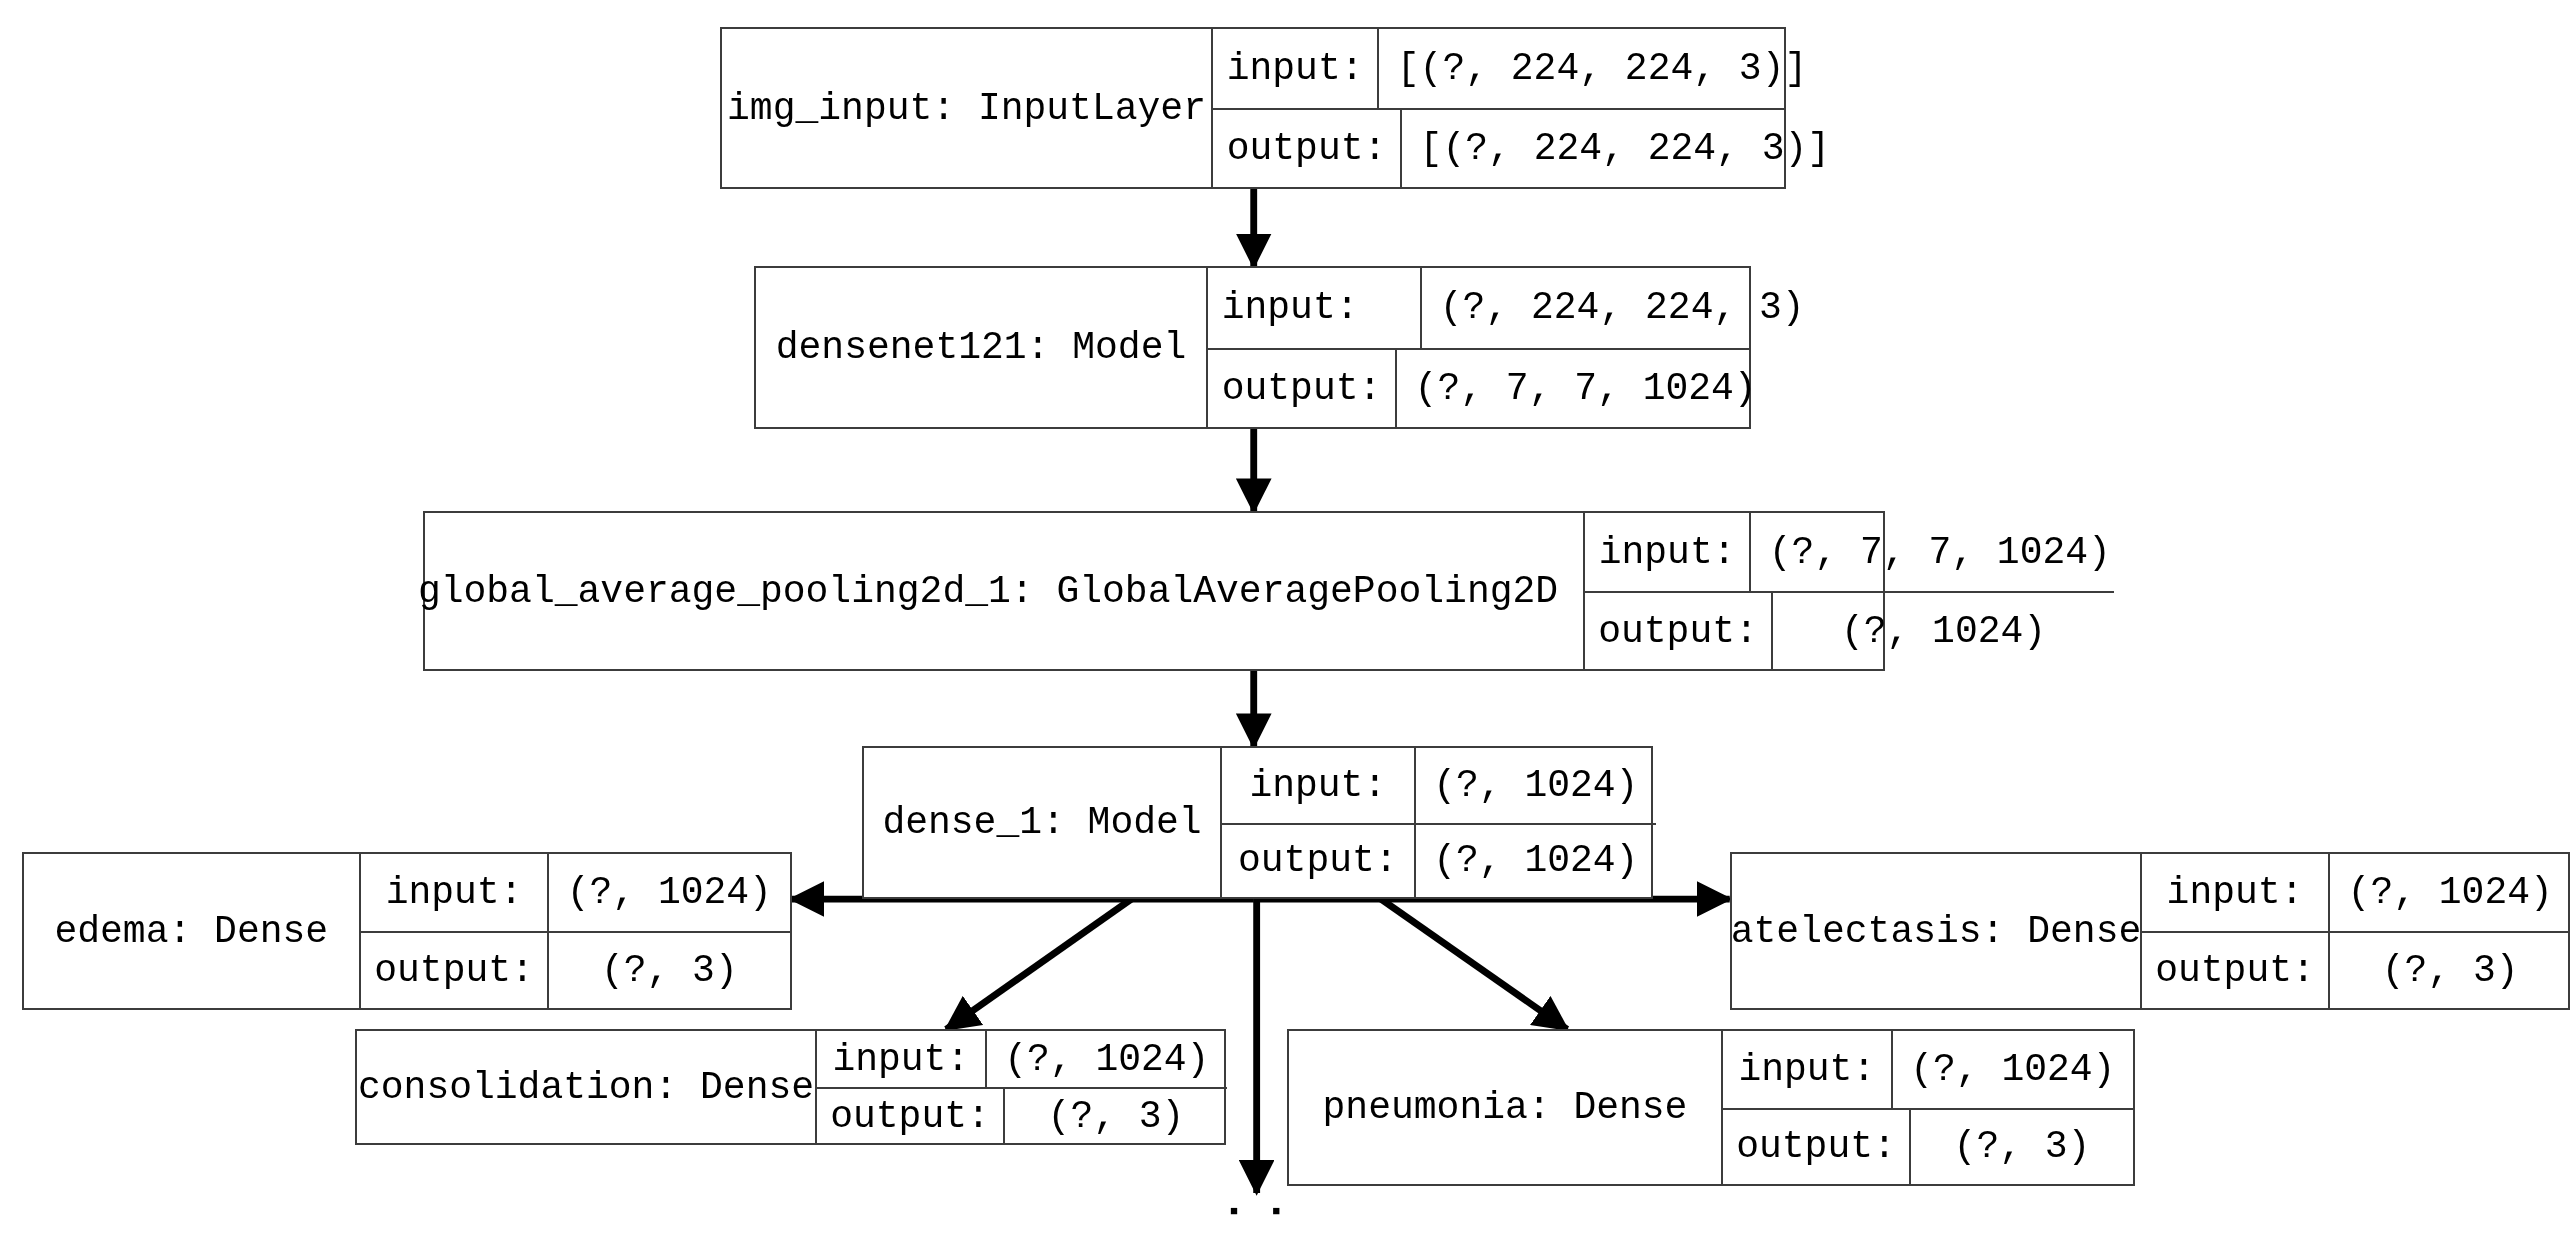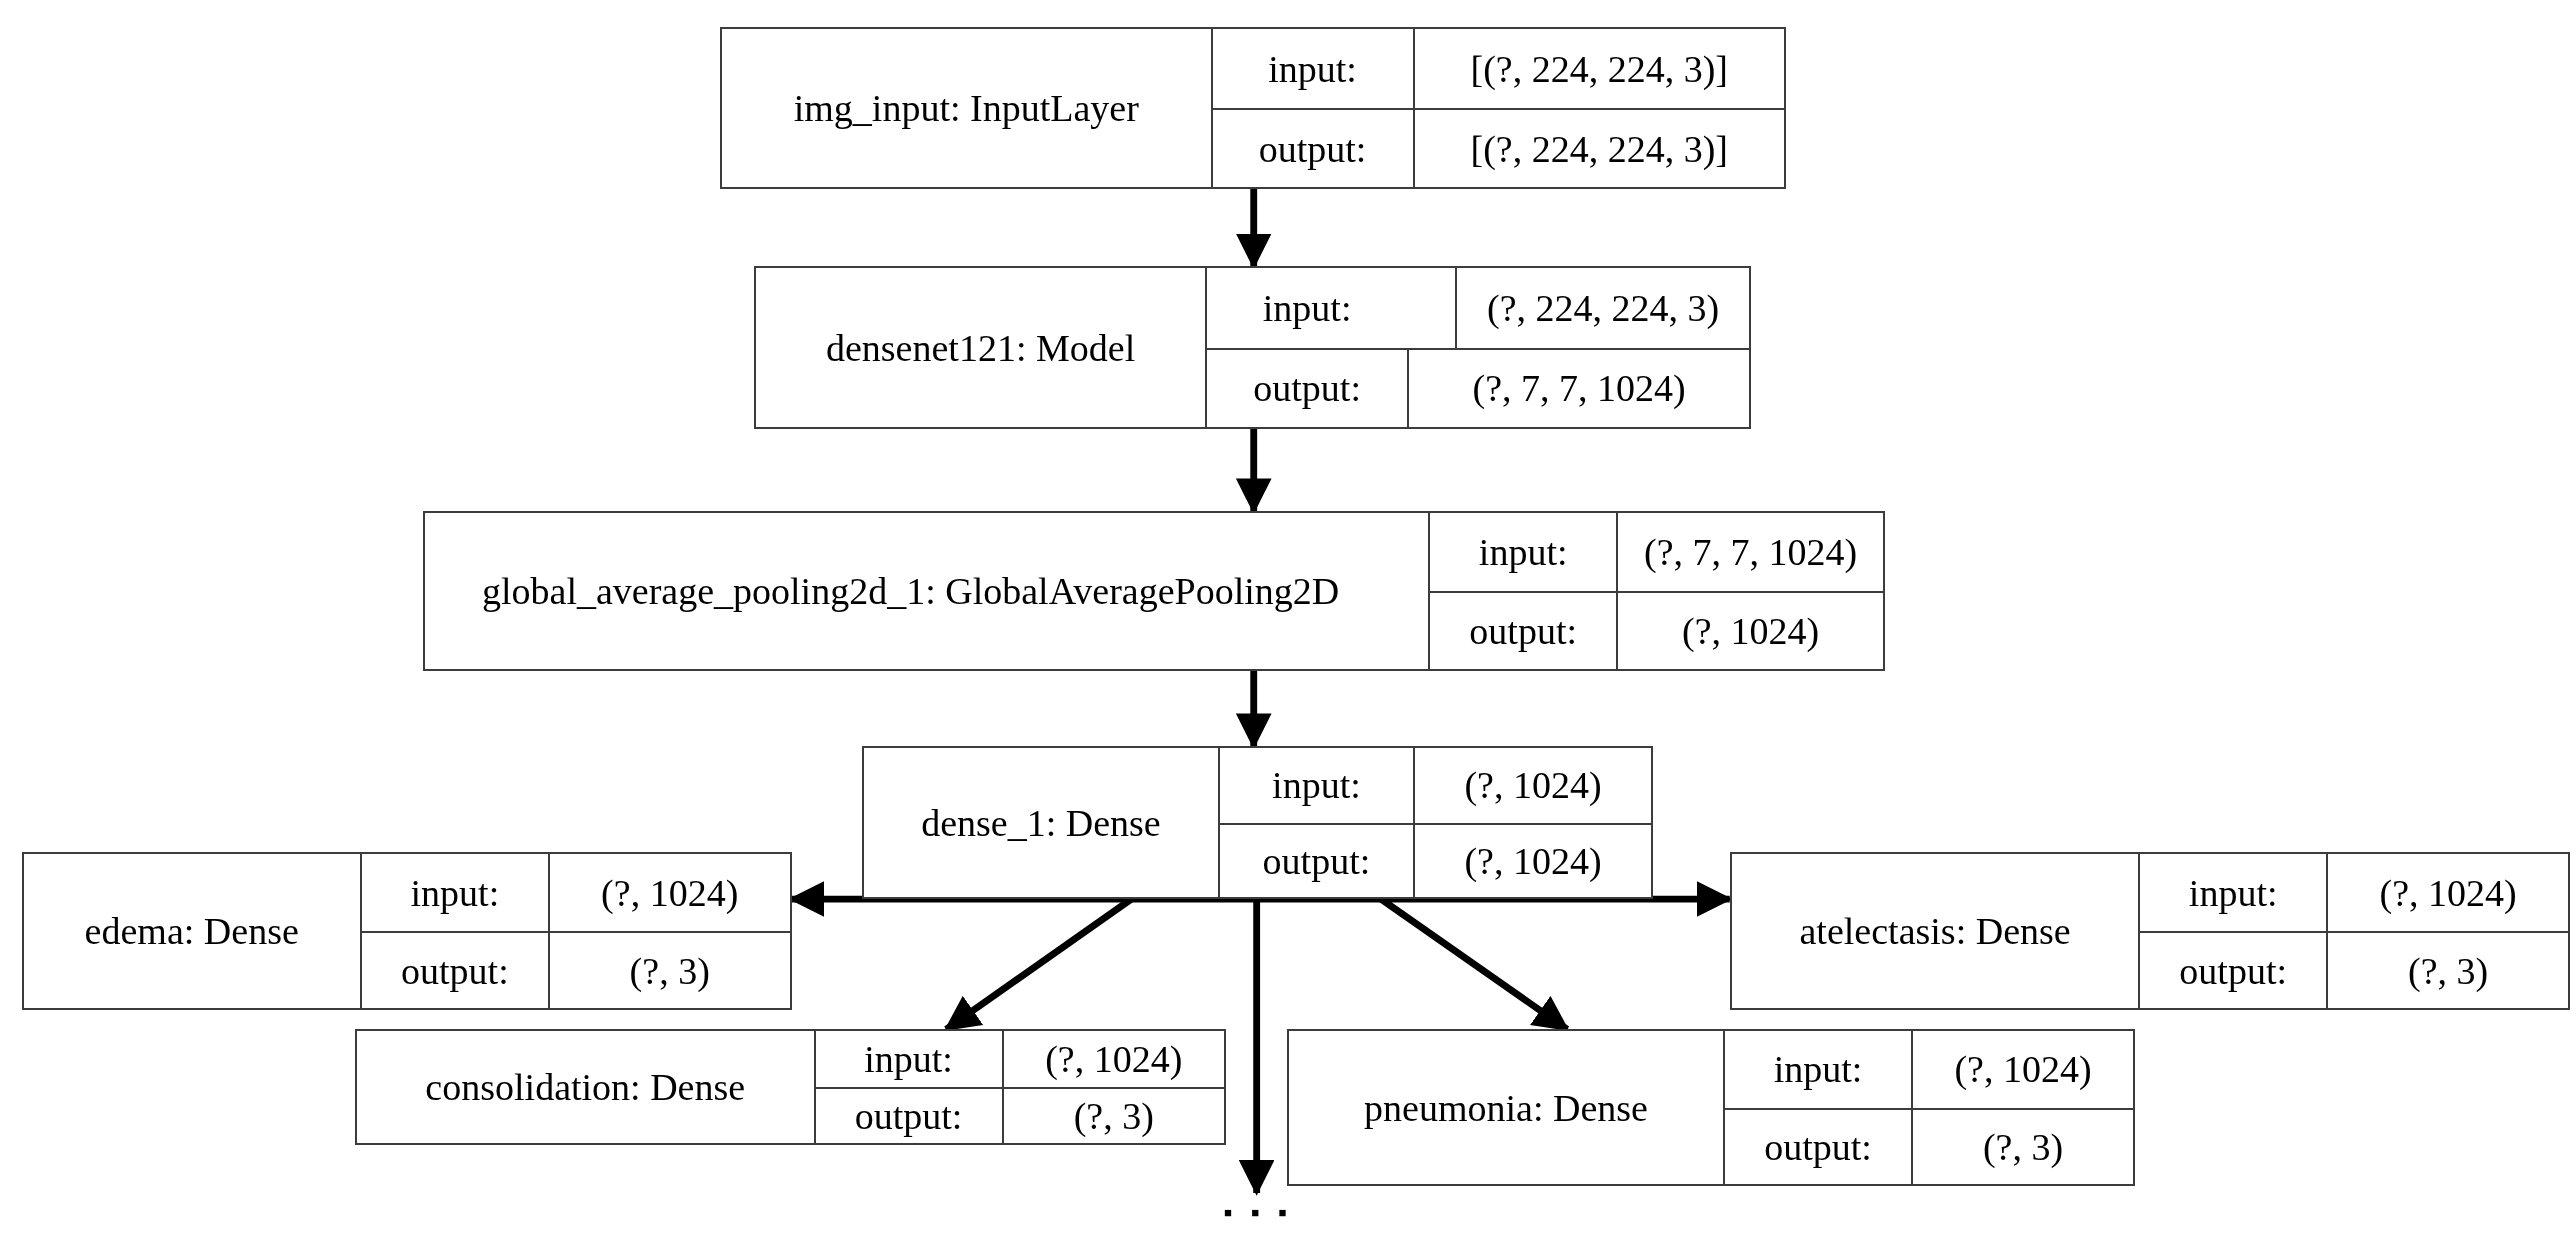--- a/index.html
+++ b/index.html
@@ -5,21 +5,21 @@
   html, body {
     margin: 0;
     padding: 0;
     background: #ffffff;
   }
   #canvas {
     position: relative;
     width: 2576px;
     height: 1235px;
     background: #ffffff;
-    font-family: Liberation Serif, serif;
+    font-family: Liberation Mono, monospace;
     overflow: hidden;
   }
   
   .node {
     position: absolute;
     display: flex;
     flex-direction: row;
     align-items: stretch;
     background: #ffffff;
     border: 2.9px solid #3c3c3c;
@@ -147,21 +147,21 @@
         <div class="io-value" style="flex:1;">(?, 7, 7, 1024)</div>
       </div>
       <div class="io-row">
         <div class="io-label" style="width:186px;">output:</div>
         <div class="io-value" style="flex:1;">(?, 1024)</div>
       </div>
     </div>
   </div>
 
   <div class="node" style="left:862px; top:746px; width:791px; height:153px;">
-    <div class="node-name" style="width:356px;">dense_1: Dense</div>
+    <div class="node-name" style="width:356px;">dense_1: Model</div>
     <div class="io-block" style="width:436px;">
       <div class="io-row">
         <div class="io-label" style="width:193px;">input:</div>
         <div class="io-value" style="flex:1;">(?, 1024)</div>
       </div>
       <div class="io-row">
         <div class="io-label" style="width:193px;">output:</div>
         <div class="io-value" style="flex:1;">(?, 1024)</div>
       </div>
     </div>

